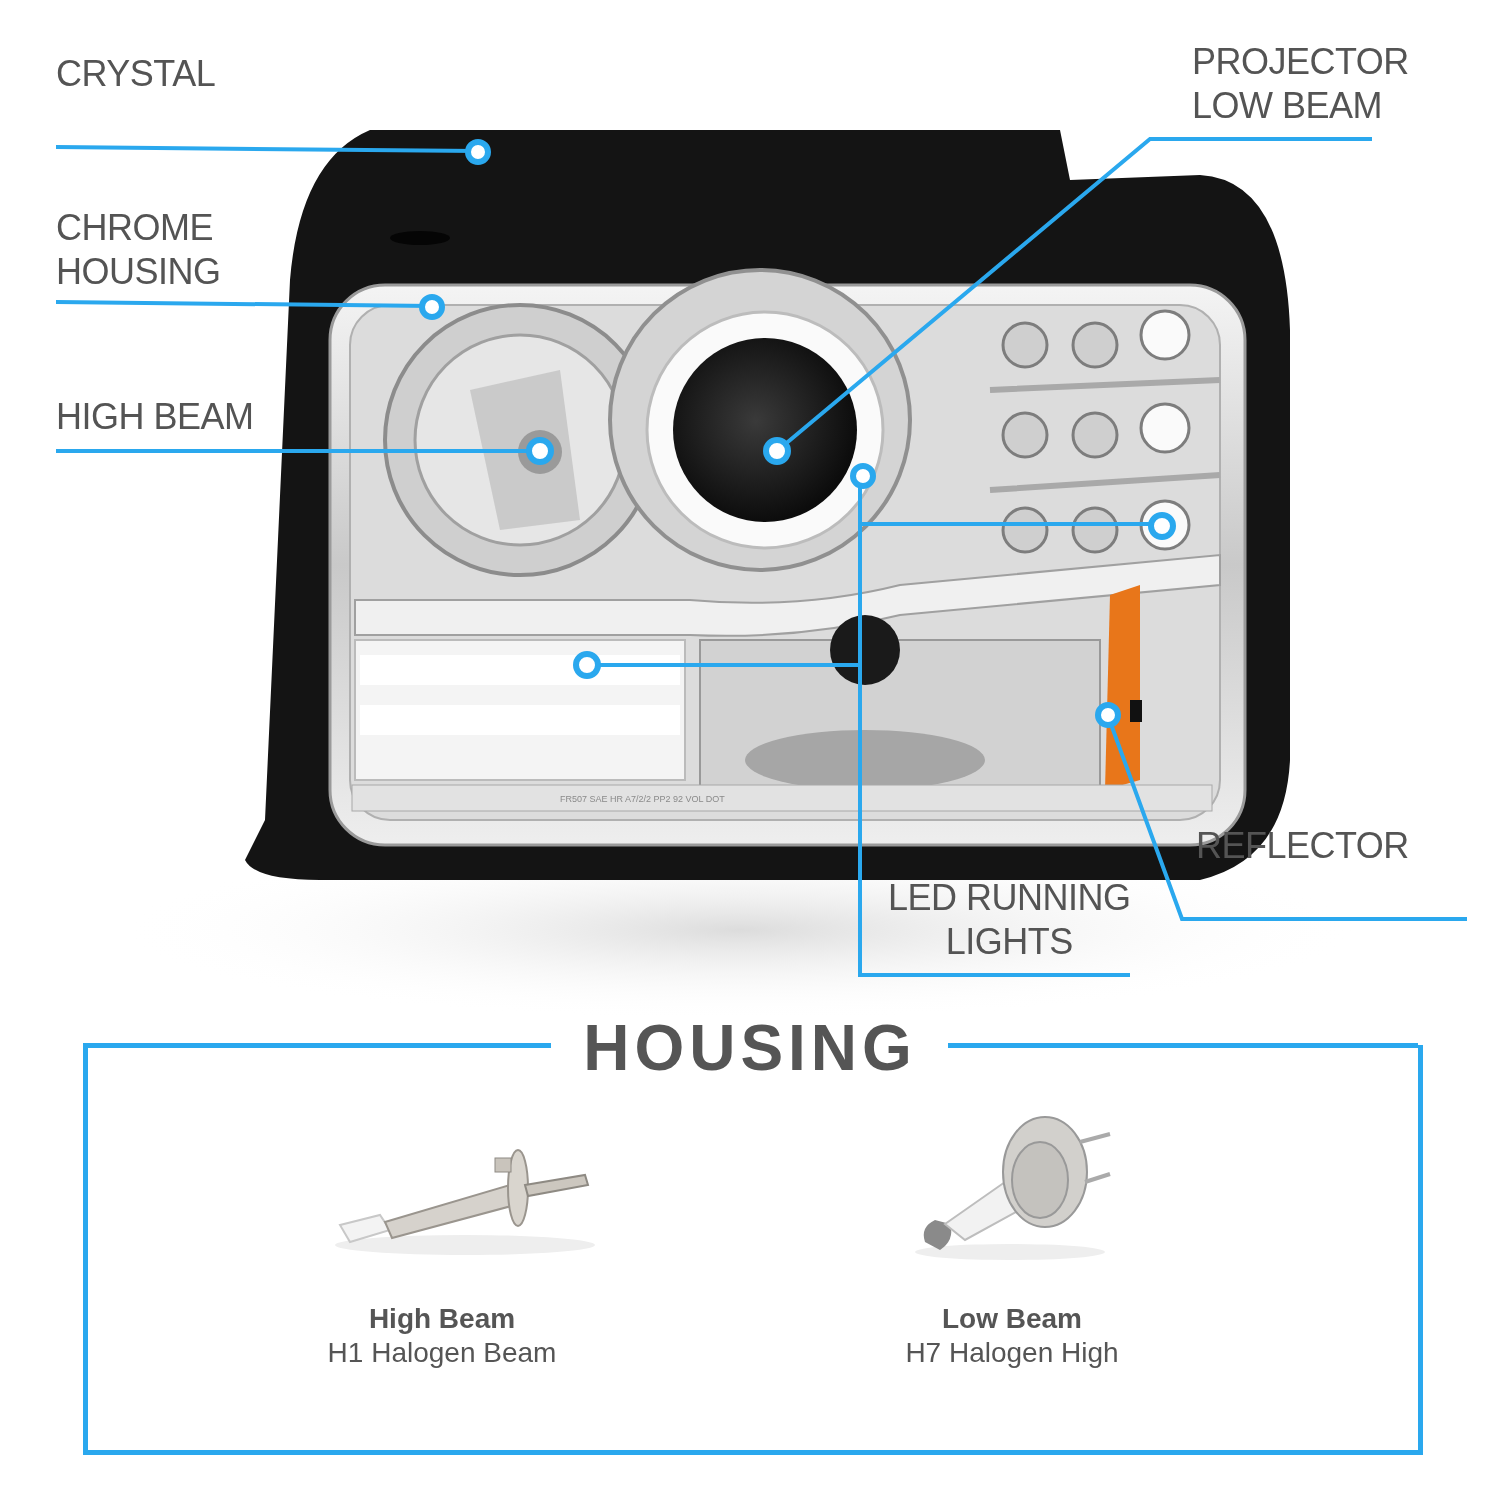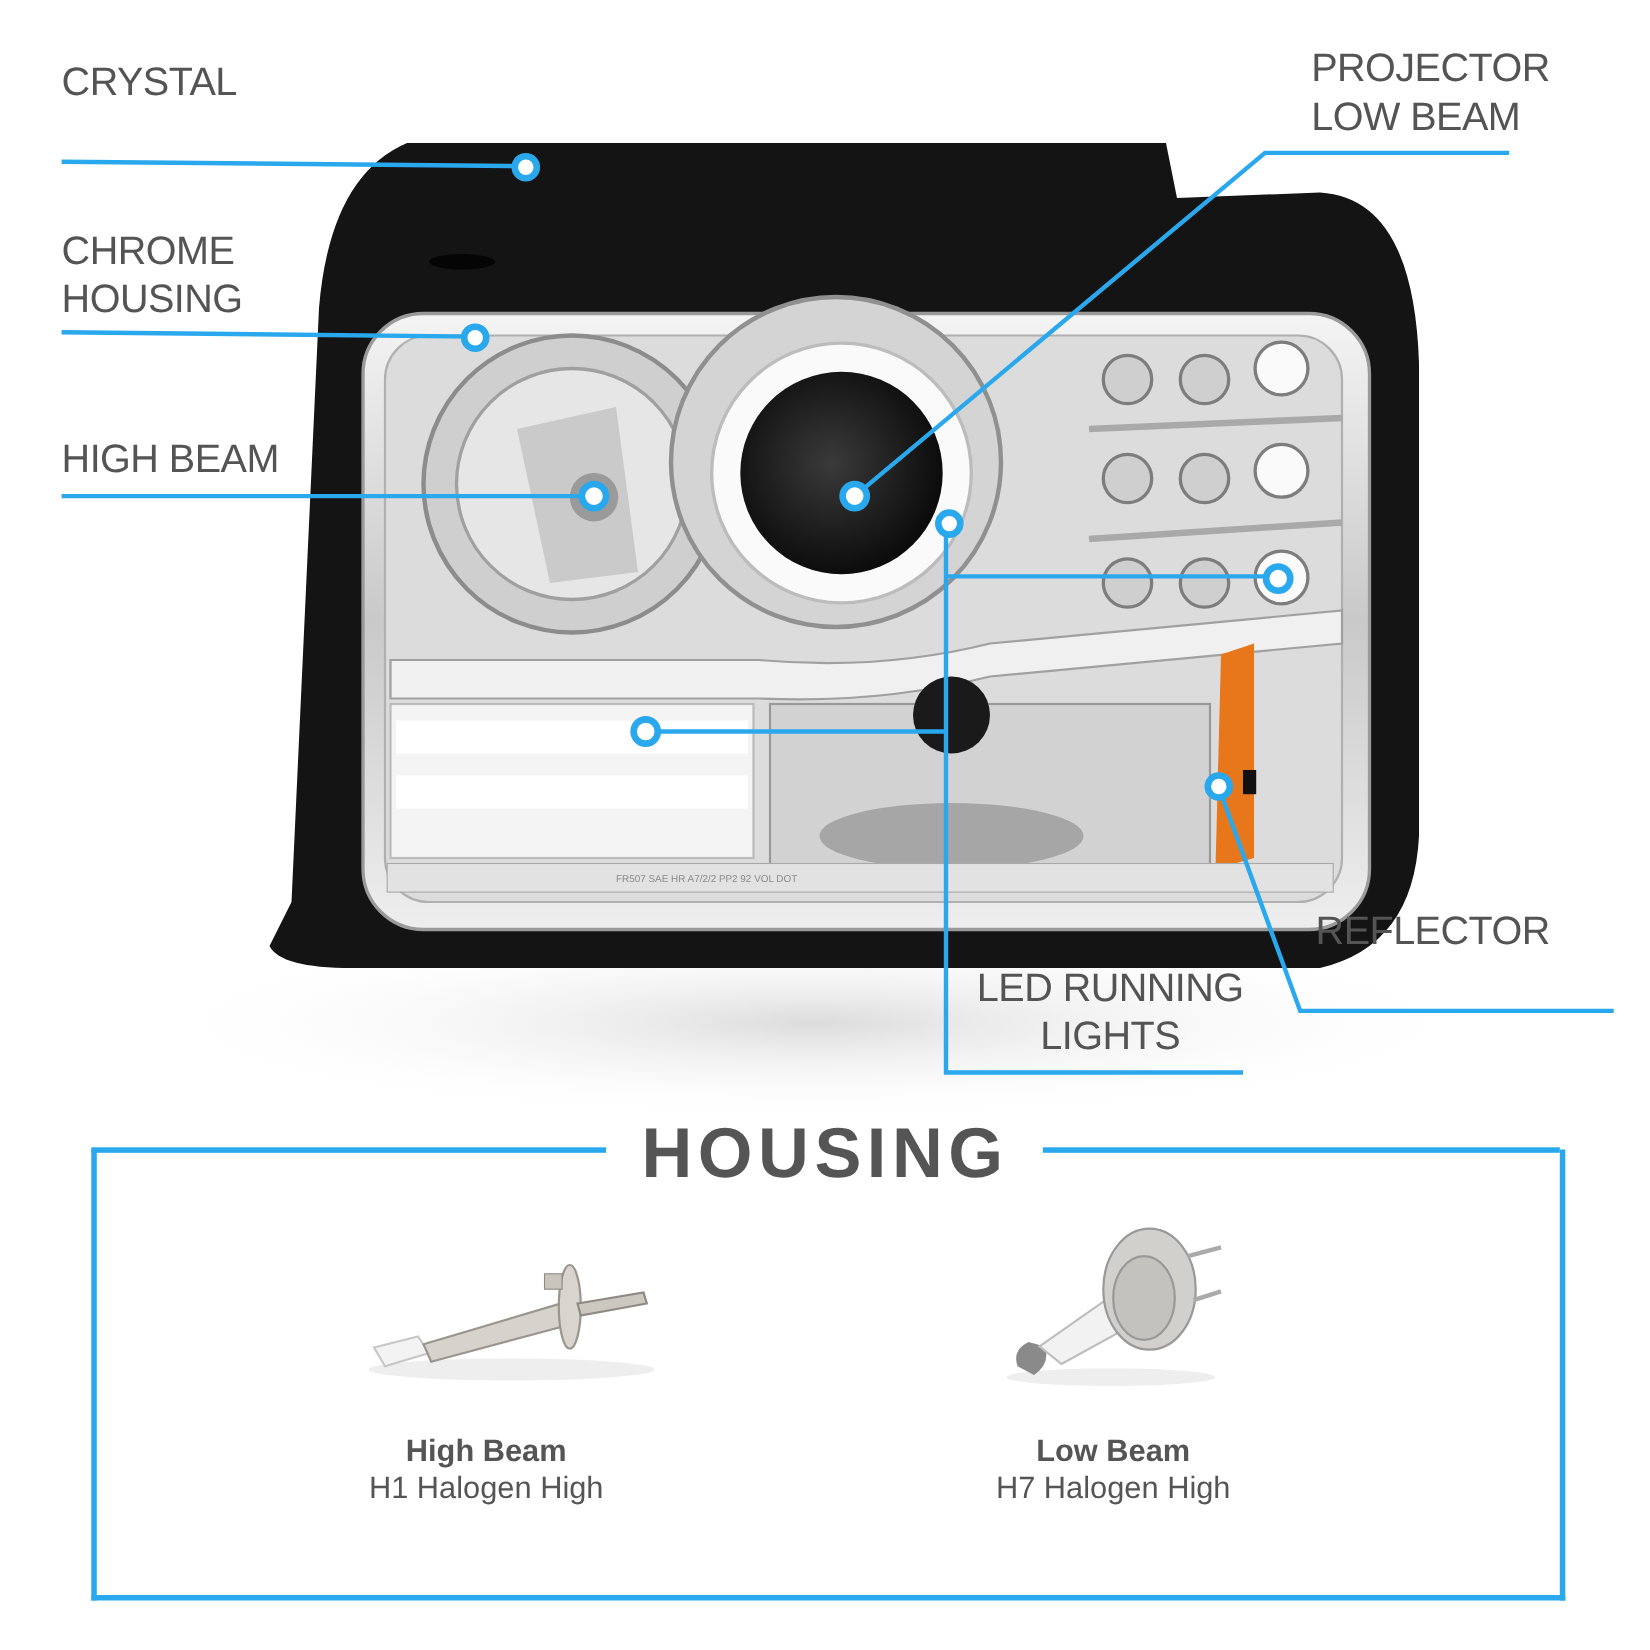--- a/index.html
+++ b/index.html
@@ -152,18 +152,18 @@
   <path d="M20 130 Q15 115 30 108 L45 112 Q50 128 35 138 Z" fill="#8a8a8a"></path>
   <path d="M40 112 L100 70 L120 95 L60 128 Z" fill="#f2f2f2" stroke="#bdbdbd" stroke-width="2"></path>
   <ellipse cx="140" cy="60" rx="42" ry="55" fill="#d2d0cc" stroke="#999" stroke-width="2"></ellipse>
   <ellipse cx="135" cy="68" rx="28" ry="38" fill="#c4c2be" stroke="#999" stroke-width="2"></ellipse>
   <line x1="175" y1="30" x2="205" y2="22" stroke="#aaa" stroke-width="4"></line>
   <line x1="180" y1="70" x2="205" y2="62" stroke="#aaa" stroke-width="4"></line>
 </svg>
 
 <div class="bulb" style="left:272px; top:1302px;">
   <div class="title">High Beam</div>
-  <div class="sub">H1 Halogen High</div>
+  <div class="sub">H1 Halogen Beam</div>
 </div>
 <div class="bulb" style="left:842px; top:1302px;">
   <div class="title">Low Beam</div>
   <div class="sub">H7 Halogen High</div>
 </div>
 
 </body></html>

